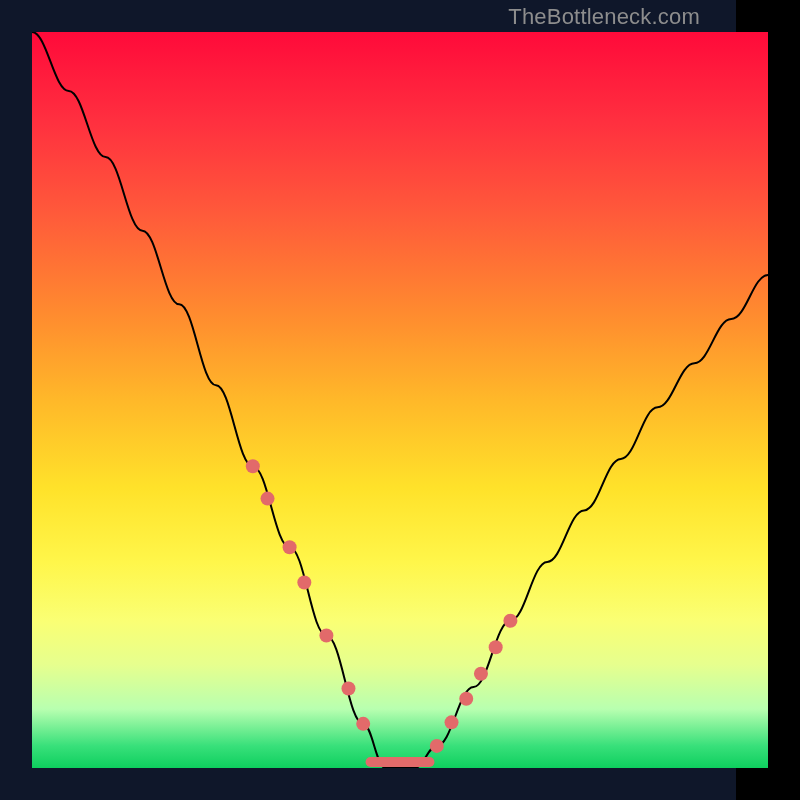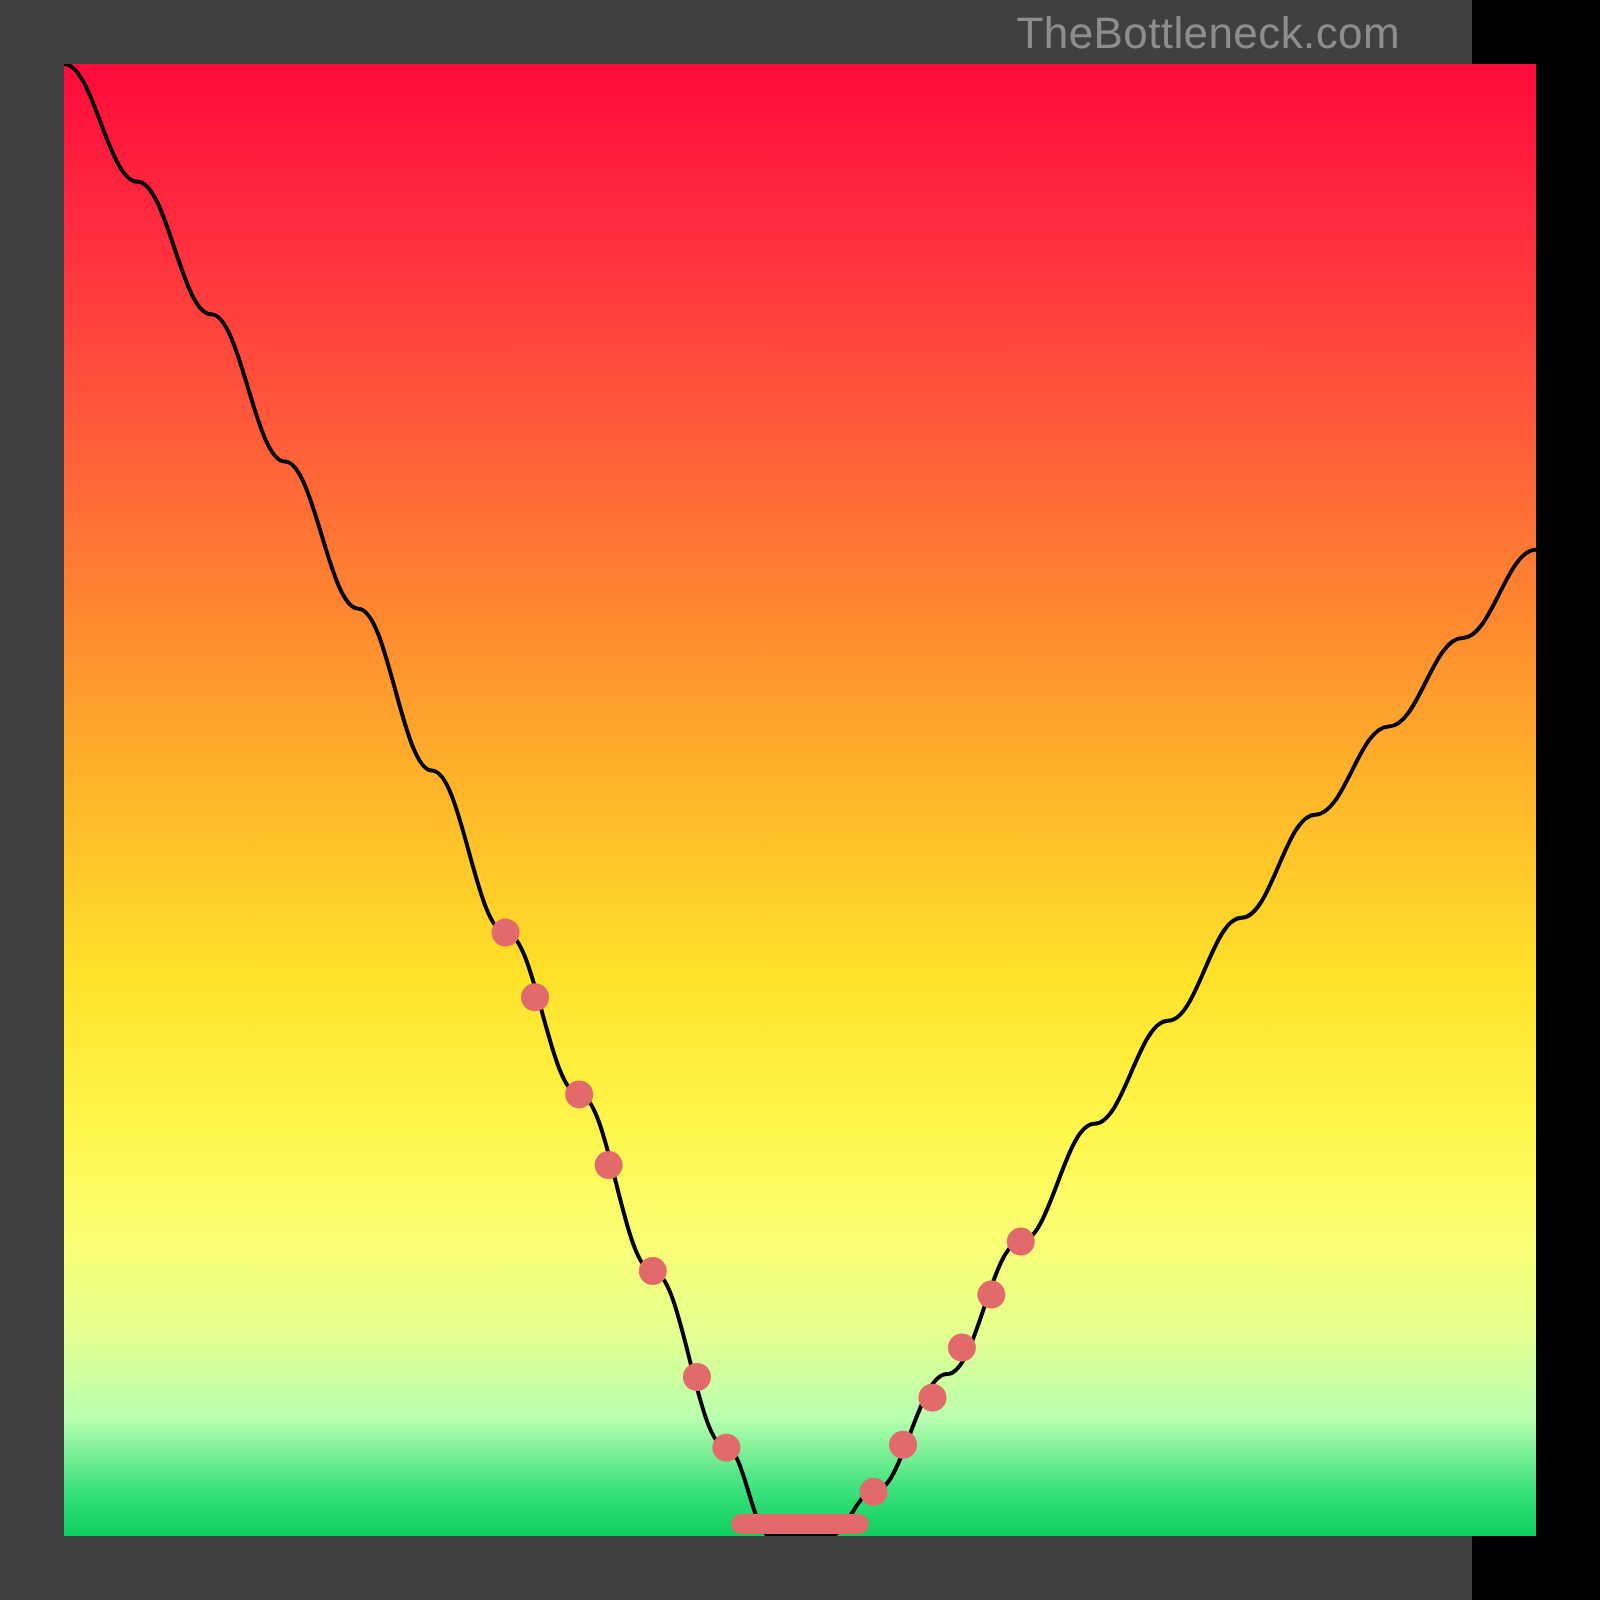--- a/index.html
+++ b/index.html
@@ -8,21 +8,21 @@
     width: 800px;
     height: 800px;
     overflow: hidden;
     background: #000;
     font-family: Arial, Helvetica, sans-serif;
   }
   .frame {
     position: relative;
     width: 736px;
     height: 800px;
-    background: #404040;
+    background: #0f172a;
   }
   .plot-area {
     position: absolute;
     left: 32px;
     top: 32px;
     width: 736px;
     height: 736px;
     overflow: hidden;
   }
   .gradient-bg {

